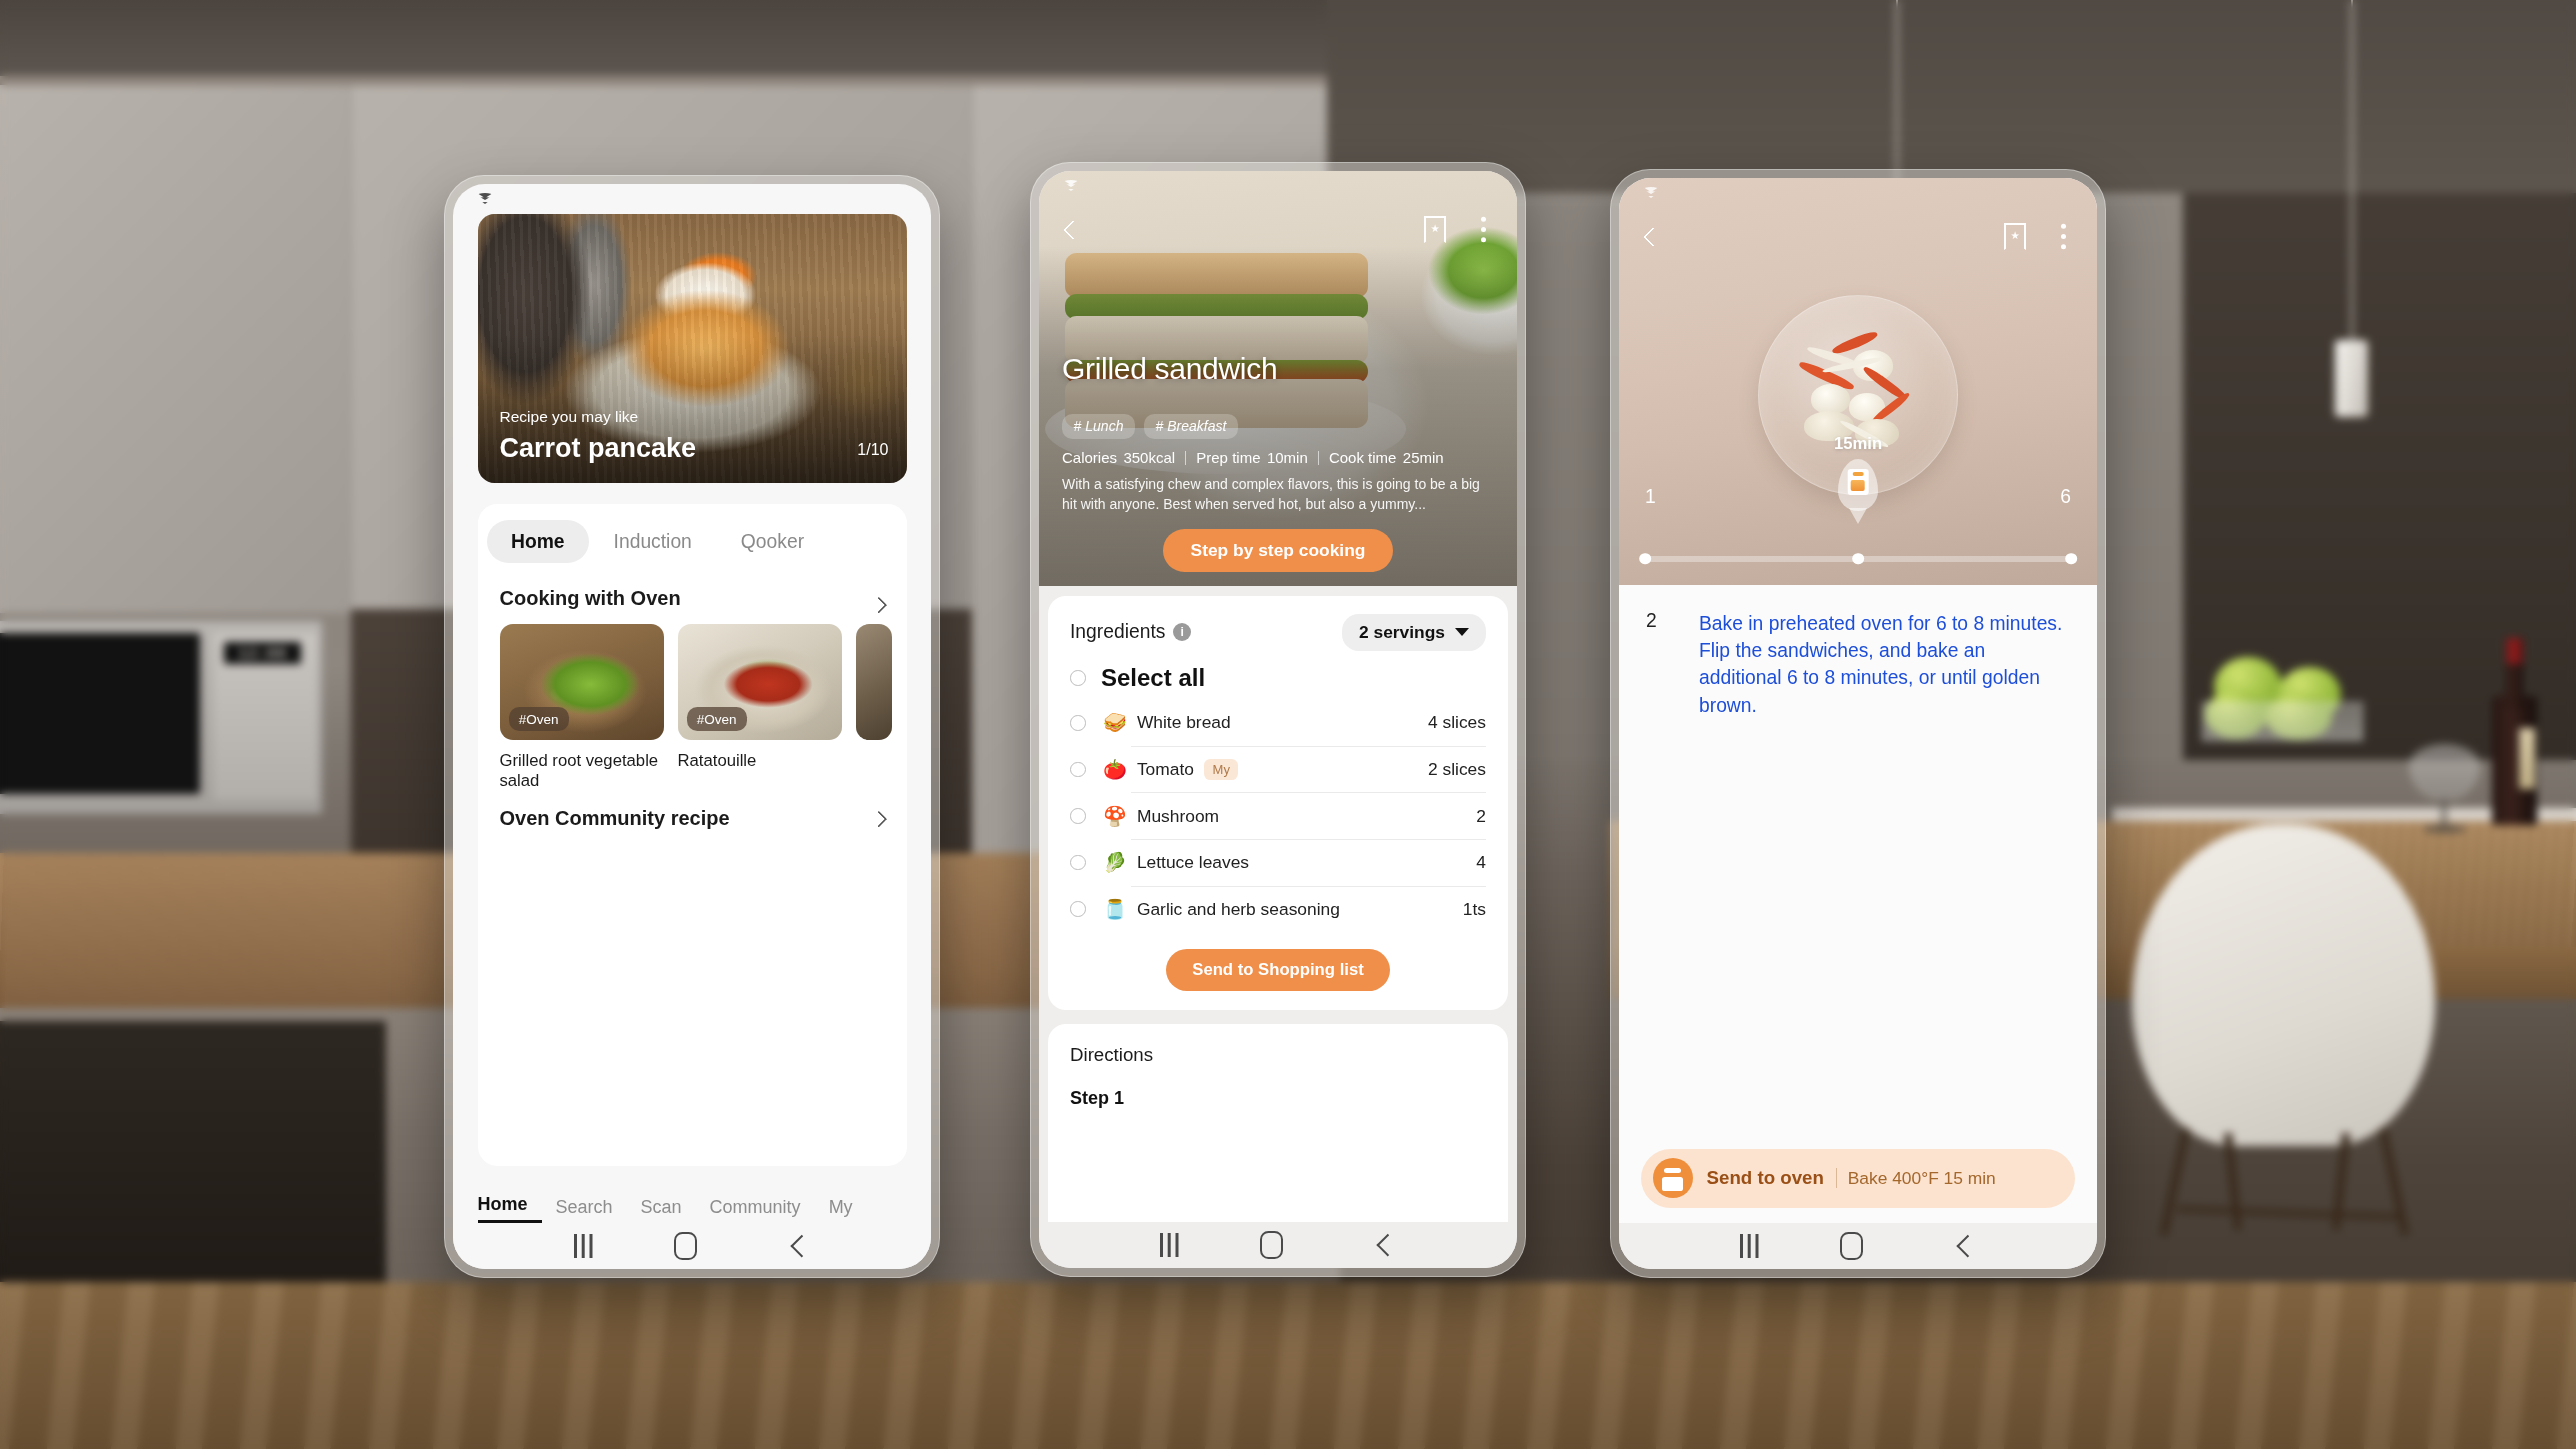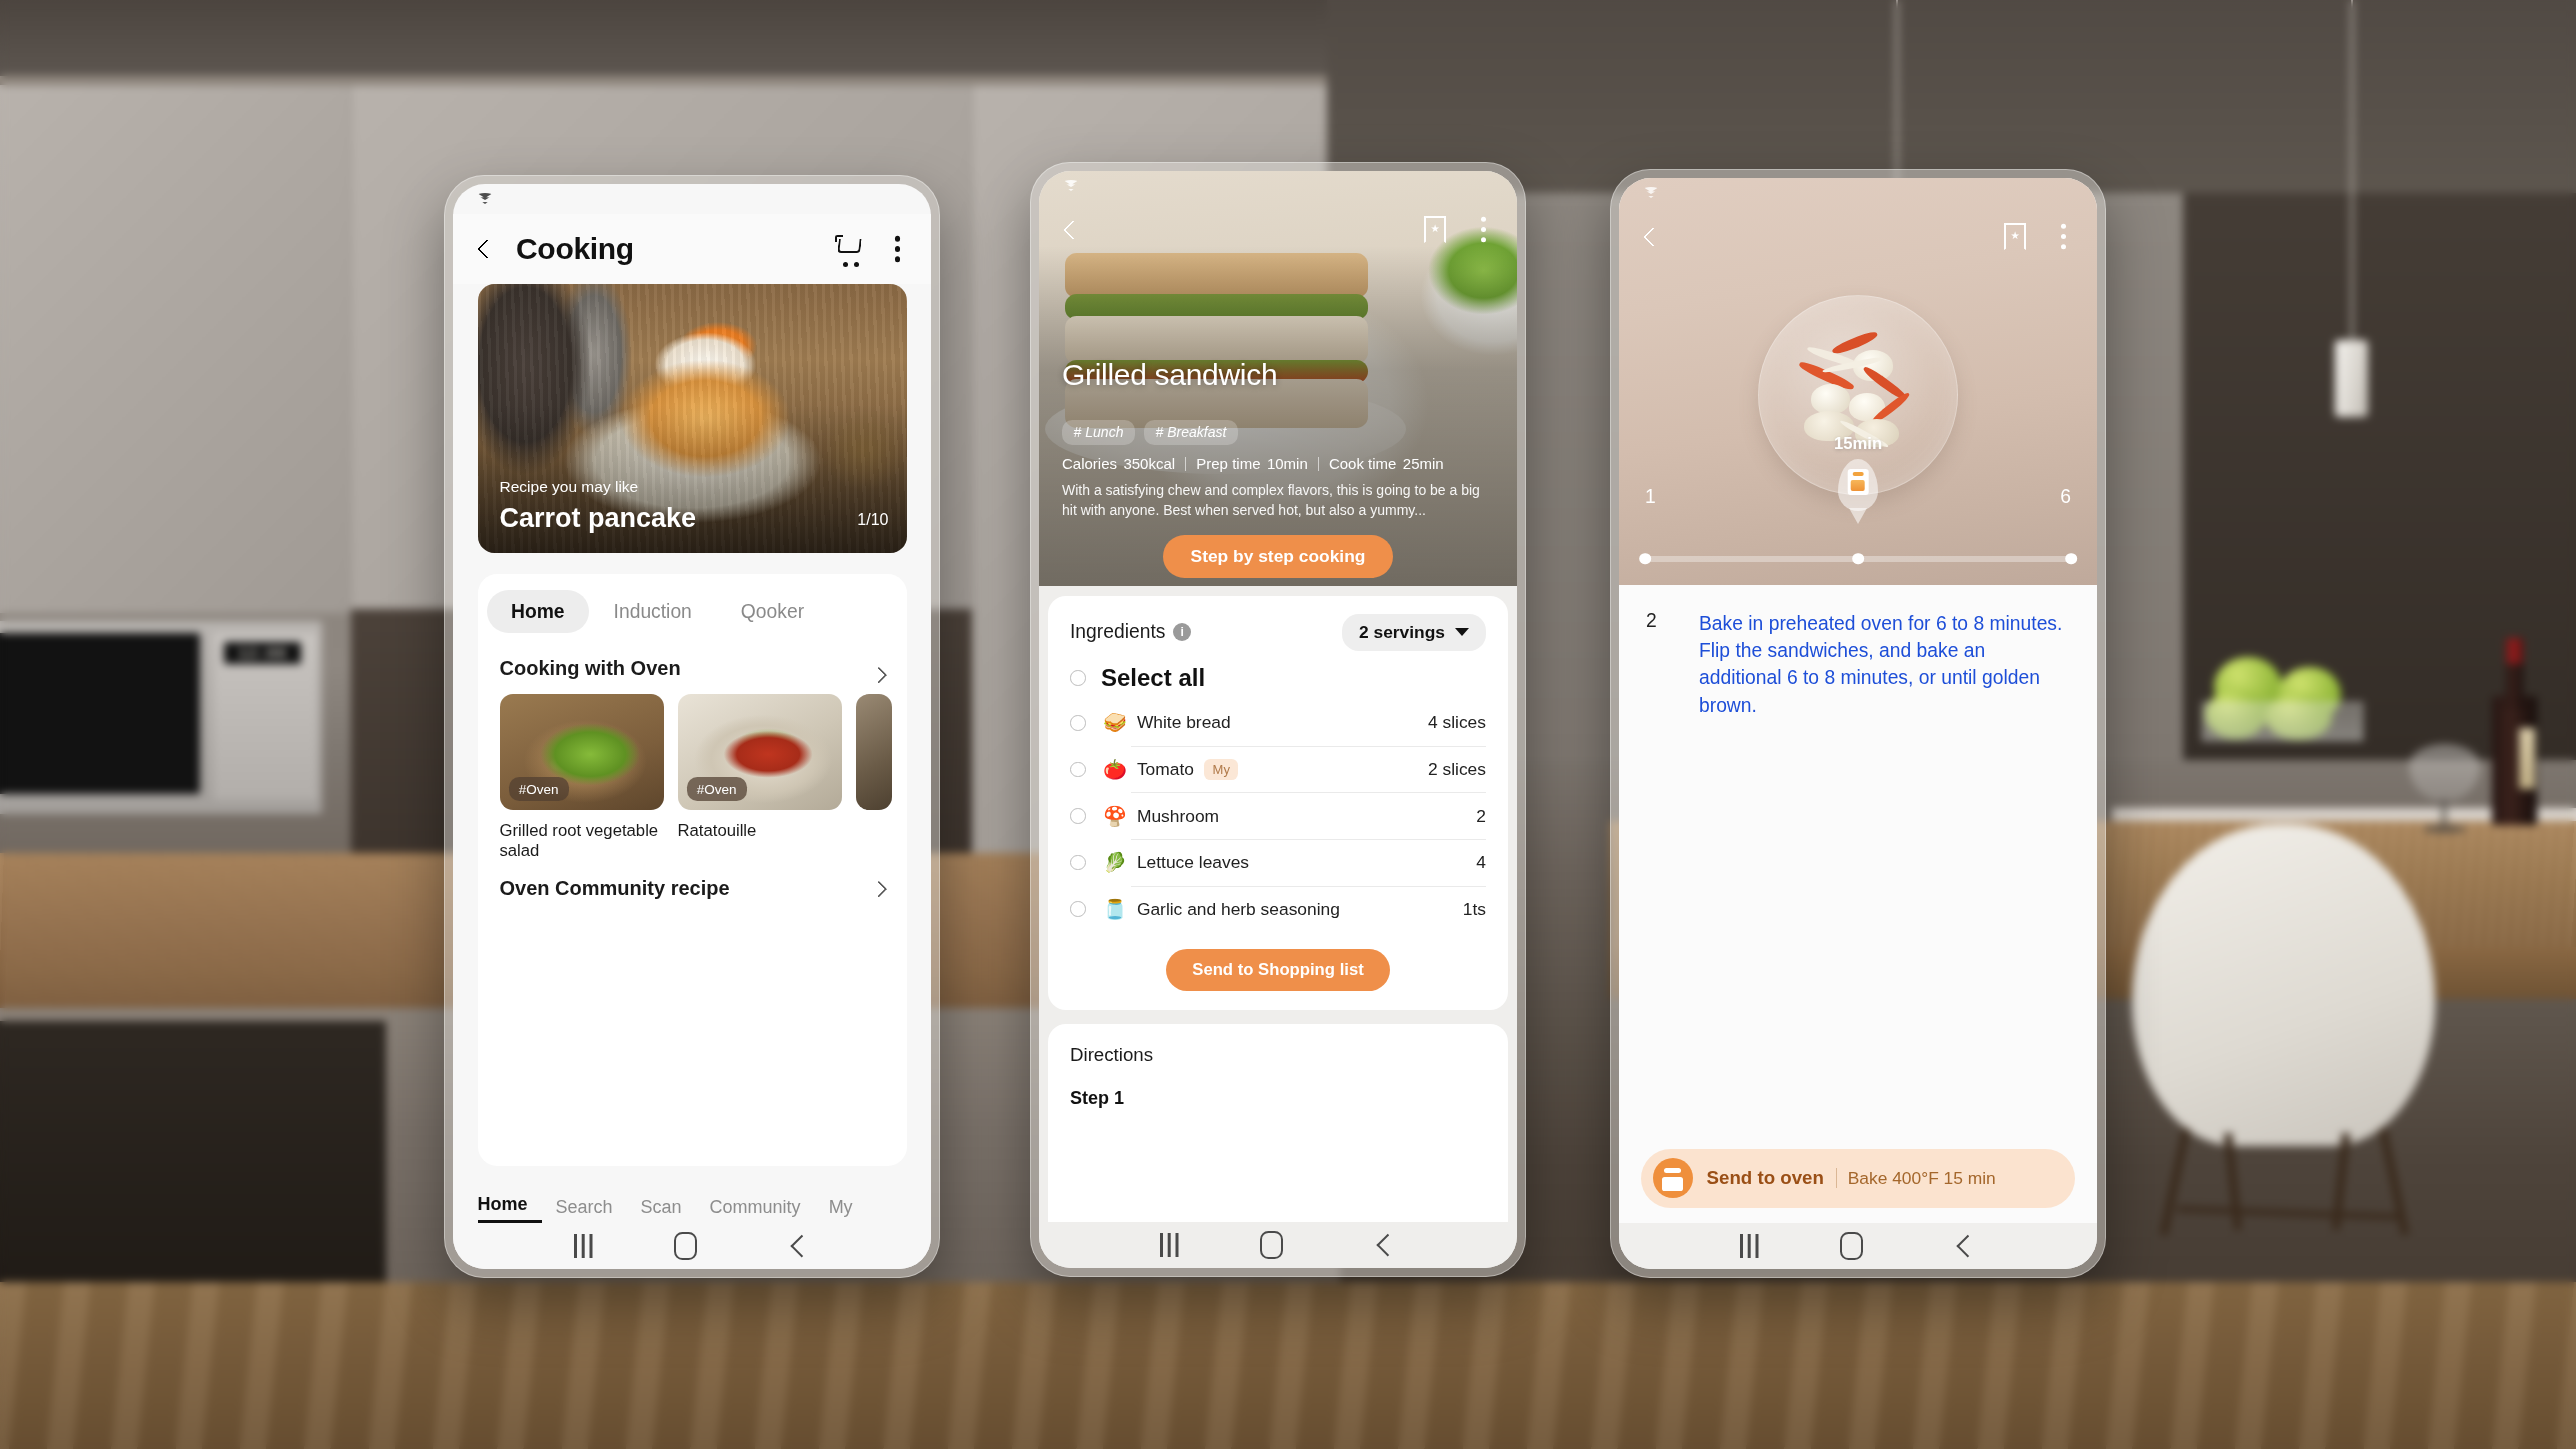--- a/index.html
+++ b/index.html
@@ -211,21 +211,21 @@
   .p2-plate { position:absolute; left:6.4px; top:213px; width:361px; height:90px; border-radius:50%;
     background:radial-gradient(ellipse at 50% 35%, #fdfcf8 0%, #efeae0 60%, #ddd6c8 100%); }
   .p2-hero-shade { position:absolute; inset:0; background:linear-gradient(180deg, rgba(0,0,0,0) 18%, rgba(0,0,0,.30) 48%, rgba(0,0,0,.46) 100%); }
   .p2-topbar { position:absolute; left:0; right:0; top:30px; height:57px; display:flex; align-items:center;
     padding:0 27px; color:#fff; }
   .bookmark { width:22px; height:27px; position:relative; }
   .bm-shape { position:absolute; inset:0; border:2.3px solid currentColor; border-bottom:none;
     clip-path: polygon(0 0, 100% 0, 100% 100%, 50% 72%, 0 100%); }
   .bm-star { position:absolute; left:50%; top:7.7px; transform:translateX(-50%); font-size:10.3px; line-height:1; }
   .p2-topright { margin-left:auto; display:flex; align-items:center; gap:31px; }
-  .p2-info { position:absolute; left:23px; right:23px; bottom:8px; color:#fff; }
+  .p2-info { position:absolute; left:23px; right:23px; bottom:14px; color:#fff; }
   .p2-title { font-size:30px; font-weight:400; letter-spacing:-0.3px; text-shadow:0 1.3px 6.4px rgba(0,0,0,.35); }
   .p2-tags { display:flex; gap:9px; margin-top:28px;font-style:italic; }
   .p2-tag { background:rgba(255,255,255,.22); padding:4.5px 11.6px; border-radius:10.3px; font-size:14px; }
   .p2-meta { display:flex; align-items:center; gap:6.4px; margin-top:10.3px; font-size:15px; }
   .p2-meta .sep { width:0.6px; height:14px; background:rgba(255,255,255,.6); margin:0 3.9px; }
   .p2-desc { margin-top:9px; font-size:14px; line-height:1.42; color:rgba(255,255,255,.93); }
   .p2-cta { margin:14px auto 0; display:block; background:#ef8f4a; color:#fff; border:none;
     font-size:17.4px; font-weight:600; padding:11px 28px; border-radius:23px; cursor:pointer;
     font-family:"Liberation Sans", sans-serif; }
 
@@ -367,39 +367,20 @@
   <div class="phone-screen">
 
     <div class="statusbar">
       <div class="wifi" style="color:#4d4d4d">
         <i style="top:1.3px;border-width:5.2px 8.4px 0 8.4px;"></i>
         <i style="top:5.8px;border-width:3.9px 5.8px 0 5.8px;"></i>
         <i style="top:10.3px;border-width:2.6px 3.2px 0 3.2px;"></i>
       </div>
     </div>
 
-    <div class="p1-header">
-      <div class="icon-btn">
-        <div class="chev-left"></div>
-      </div>
-      <div class="p1-title">Cooking</div>
-      <div class="p1-header-right">
-        <div class="icon-btn">
-          <div class="cart-icon">
-            <div class="cart-handle"></div>
-              <div class="cart-basket"></div>
-            <div class="cart-w" style="left:7.7px;"></div>
-              <div class="cart-w" style="left:19.3px;"></div>
-          </div>
-        </div>
-        <div class="icon-btn" style="width:13px;height:28px;">
-          <div class="kebab"></div>
-        </div>
-      </div>
-    </div>
 
     <div class="hero">
       <div class="hero-img"></div>
       <div class="hero-grain"></div>
       <div class="hero-shade"></div>
       <div class="hero-sub">Recipe you may like</div>
       <div class="hero-title">Carrot pancake</div>
       <div class="hero-count">1/10</div>
     </div>
 

